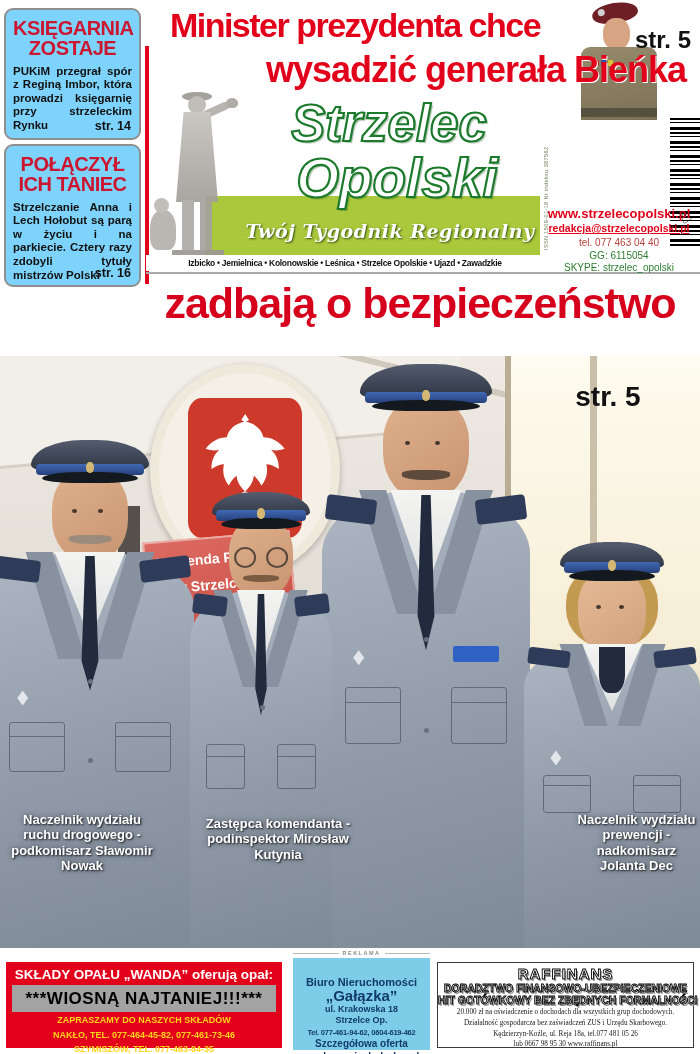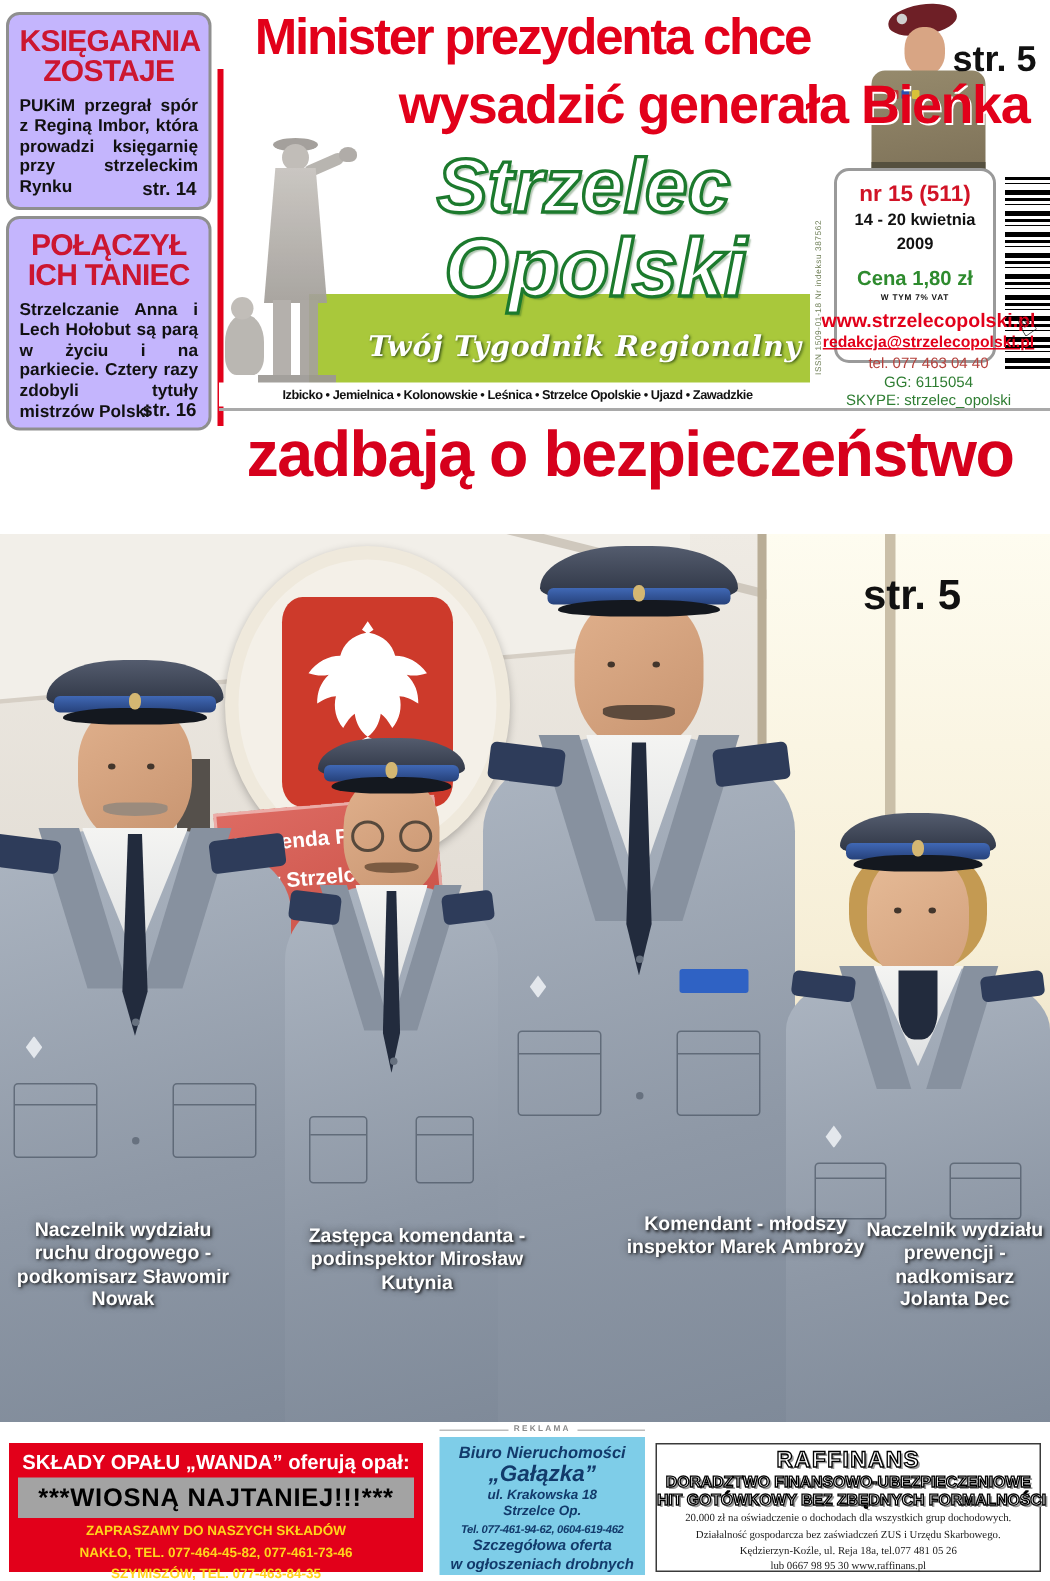--- a/index.html
+++ b/index.html
@@ -1,21 +1,21 @@
 <!DOCTYPE html>
 <html><head>
 <meta charset="utf-8">
 <style>
   html,body{margin:0;padding:0;background:#555;}
   .page{position:relative;width:700px;height:1054px;margin:0 auto;background:#fff;
         overflow:hidden;font-family:"Liberation Sans",sans-serif;color:#111;}
   .abs{position:absolute;}
 
   
-  .teaser{position:absolute;left:4px;width:137px;background:#c4b5fd;border:2px solid #8f8f8f;
+  .teaser{position:absolute;left:4px;width:137px;background:#7dd3fc;border:2px solid #8f8f8f;
           border-radius:9px;padding:6px 7px;box-sizing:border-box;z-index:12;}
   .teaser h3{margin:2px 0 6px;text-align:center;color:#cc1630;font-size:20px;line-height:1.02;
              letter-spacing:-.5px;font-weight:800;}
   .teaser p{margin:0;font-size:11.5px;font-weight:700;line-height:1.18;text-align:justify;}
   .teaser .pref{position:absolute;right:8px;bottom:5px;font-size:12.5px;font-weight:800;}
   #t1{top:8px;height:132px;} #t2{top:144px;height:143px;} #t3{top:291px;height:190px;}
 
   
   #redbar{left:145px;top:46px;width:4px;height:238px;background:#e2001a;z-index:3;}
 
@@ -168,21 +168,21 @@
   #reklama{left:293px;top:950px;width:137px;z-index:5;display:flex;align-items:center;gap:4px;
            color:#8a8a8a;font-size:5.5px;letter-spacing:1.5px;font-weight:700;}
   #reklama::before,#reklama::after{content:"";flex:1;height:1px;background:#bbb;}
   #ad-wanda{left:6px;top:962px;width:276px;height:86px;background:#e2001a;z-index:5;
             box-sizing:border-box;padding:5px 6px;text-align:center;}
   #ad-wanda .h{color:#fff;font-weight:800;font-size:13.5px;white-space:nowrap;}
   #ad-wanda .band{background:#a3a3a3;margin-top:3px;padding:4px 0 3px;color:#000;font-weight:800;
                   font-size:17px;letter-spacing:.5px;white-space:nowrap;}
   #ad-wanda .y{color:#ffd51c;font-weight:800;font-size:9px;line-height:1.3;margin-top:3px;white-space:nowrap;}
   #ad-galazka{left:293px;top:958px;width:137px;height:92px;background:#7ecde8;z-index:5;color:#123a6b;
-              text-align:center;box-sizing:border-box;padding-top:5px;font-style:italic;}
+              text-align:center;box-sizing:border-box;padding-top:18px;}
   #ad-galazka .n1{font-weight:800;font-size:11px;}
   #ad-galazka .n2{font-weight:800;font-size:15px;line-height:1.05;}
   #ad-galazka .a{font-weight:800;font-size:9px;line-height:1.25;}
   #ad-galazka .t{font-weight:800;font-size:7.5px;letter-spacing:-.2px;margin-top:2px;white-space:nowrap;}
   #ad-galazka .o{font-weight:800;font-size:10px;line-height:1.15;margin-top:1px;}
   #ad-raffinans{left:437px;top:962px;width:257px;height:86px;background:#fff;border:1.5px solid #3a3a3a;
                 z-index:5;box-sizing:border-box;text-align:center;padding-top:2px;}
   .outl{color:#fff;-webkit-text-stroke:.9px #000;font-weight:800;text-shadow:1.5px 1.5px 0 #9a9a9a;white-space:nowrap;}
   #ad-raffinans .r1{font-size:15px;letter-spacing:1px;}
   #ad-raffinans .r2{font-size:10.5px;} #ad-raffinans .r3{font-size:10.5px;}
@@ -234,27 +234,20 @@
       <div class="base"></div>
     <div class="dog"></div>
     <div class="doghead"></div>
   </div>
   <div class="logo" id="logo1">Strzelec</div>
   <div class="logo" id="logo2">Opolski</div>
   <div class="abs" id="tagline">Twój Tygodnik Regionalny</div>
   <div class="abs" id="towns">Izbicko • Jemielnica • Kolonowskie • Leśnica • Strzelce Opolskie • Ujazd • Zawadzkie</div>
   <div class="abs" id="rule"></div>
 
-  <div class="abs" id="issuebox">
-    <div class="no">nr 15 (511)</div>
-    <div class="dt">14 - 20 kwietnia</div>
-    <div class="dt">2009</div>
-    <div class="pr">Cena 1,80 zł</div>
-    <div class="vat">W TYM 7% VAT</div>
-  </div>
   <div class="abs" id="barcode"></div>
   <div class="abs" id="issn">ISSN 1509-01-18  Nr indeksu 387562</div>
   <div class="abs" id="contact">
     <div class="web">www.strzelecopolski.pl</div>
     <div class="mail">redakcja@strzelecopolski.pl</div>
     <div class="tel">tel. 077 463 04 40</div>
     <div class="gg">GG: 6115054</div>
     <div class="sk">SKYPE: strzelec_opolski</div>
   </div>
   <div class="abs" id="hand">☞</div>
@@ -379,21 +372,20 @@
         <div class="epaulette left"></div>
           <div class="epaulette right"></div>
         <div class="pocket left"></div>
           <div class="pocket right"></div>
         <div class="pin"></div>
       </div>
     </div>
 
     <div class="caption" id="c1">Naczelnik wydziału ruchu drogowego - podkomisarz Sławomir Nowak</div>
     <div class="caption" id="c2">Zastępca komendanta - podinspektor Mirosław Kutynia</div>
-    <div class="caption" id="c3">Komendant - młodszy inspektor Marek Ambroży</div>
     <div class="caption" id="c4">Naczelnik wydziału prewencji - nadkomisarz Jolanta Dec</div>
   </div>
 
   <div class="abs" id="reklama">
     <span>REKLAMA</span>
   </div>
 
   <div class="abs" id="ad-wanda">
     <div class="h">SKŁADY OPAŁU „WANDA” oferują opał:</div>
     <div class="band">***WIOSNĄ NAJTANIEJ!!!***</div>

